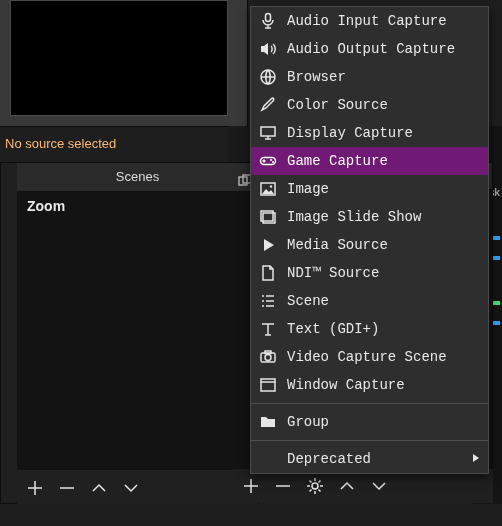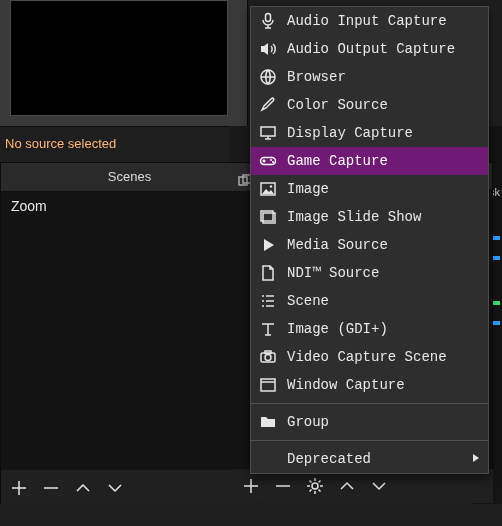--- a/index.html
+++ b/index.html
@@ -47,20 +47,21 @@
   
   .scenes-panel {
     position: absolute;
     left: 0;
     top: 162px;
     width: 259px;
     height: 342px;
     background: #1f1f1f;
     border: 1px solid #0c0c0c;
     box-sizing: border-box;
+    padding-left: 16px;
   }
   .panel-header {
     background: #2a2a2a;
     height: 28px;
     line-height: 28px;
     text-align: center;
     font-size: 13px;
     color: #dcdcdc;
     border-bottom: 1px solid #111;
     position: relative;
@@ -75,20 +76,21 @@
   }
   .panel-list {
     background: #131313;
     height: 277px;
     overflow: hidden;
   }
   .panel-list .item {
     padding: 6px 10px;
     font-size: 14px;
     color: #e8e8e8;
+    font-weight: bold;
   }
   .panel-footer {
     height: 35px;
     background: #202020;
     display: flex;
     align-items: center;
     padding: 0 6px;
     gap: 8px;
     border-top: 1px solid #111;
   }
@@ -443,21 +445,21 @@
     </span>
     <span>Scene</span>
   </div>
 
   <div class="menu-item">
     <span class="icon">
       <svg viewBox="0 0 18 18">
           <path class="stroke" d="M3 4h12M9 4v11M6 15h6"></path>
         </svg>
     </span>
-    <span>Image (GDI+)</span>
+    <span>Text (GDI+)</span>
   </div>
 
   <div class="menu-item">
     <span class="icon">
       <svg viewBox="0 0 18 18">
           <rect x="2" y="5" width="14" height="9" rx="1.5" class="stroke"></rect>
           <circle cx="9" cy="9.5" r="3" class="stroke"></circle>
           <rect x="6" y="3" width="6" height="2.5" class="stroke"></rect>
         </svg>
     </span>

